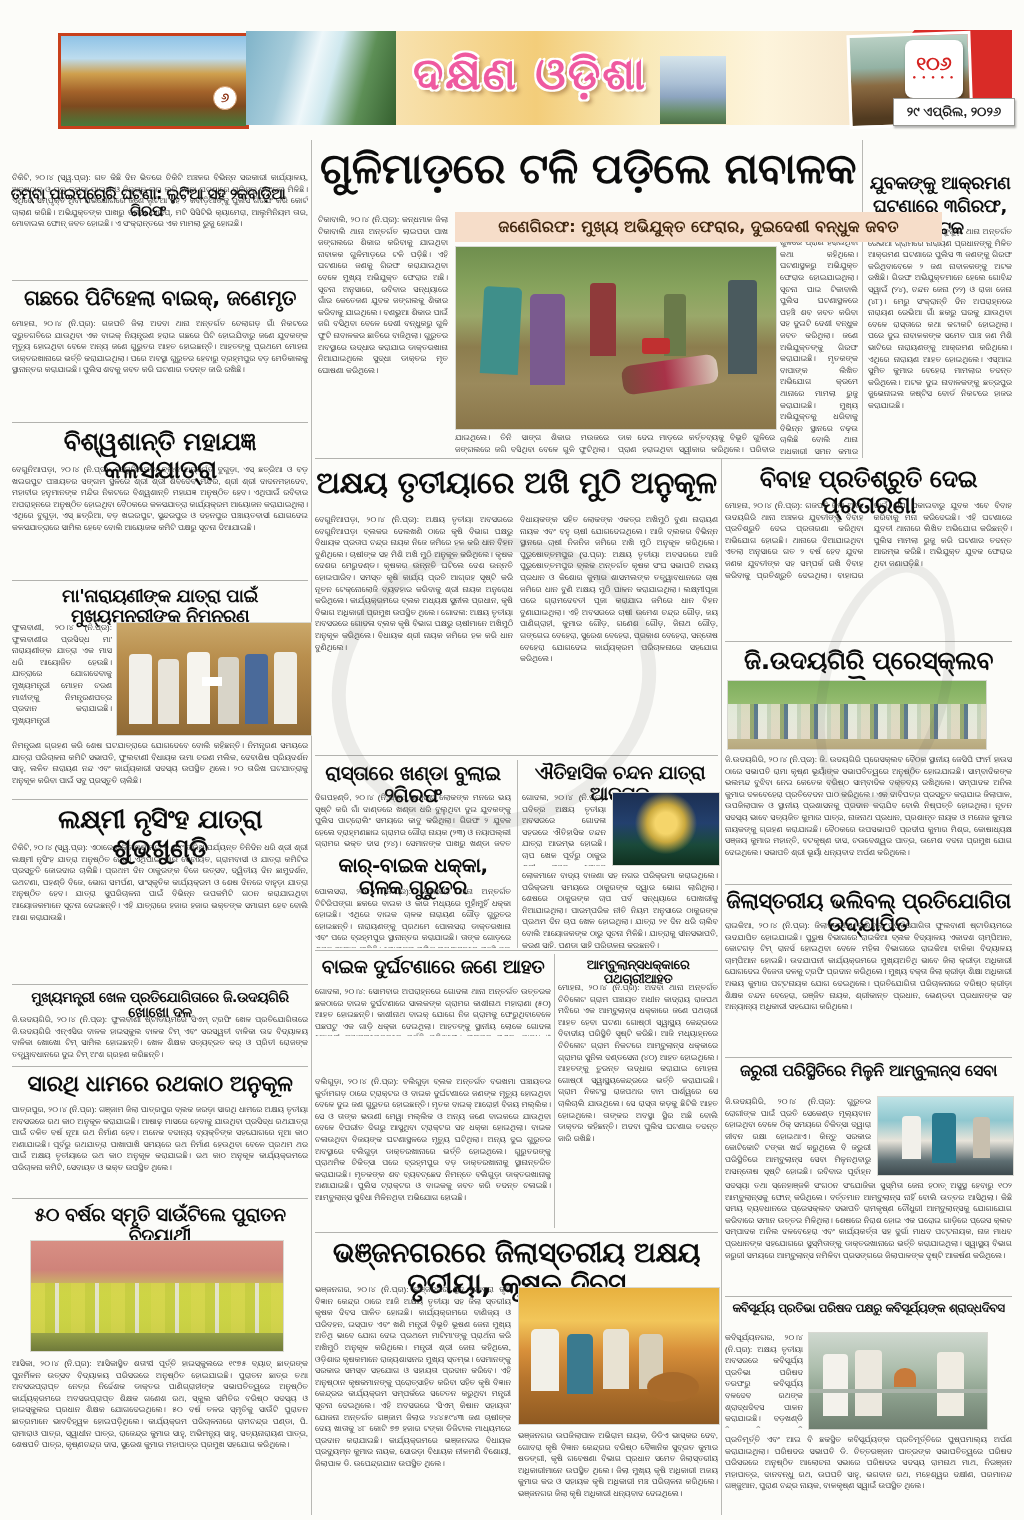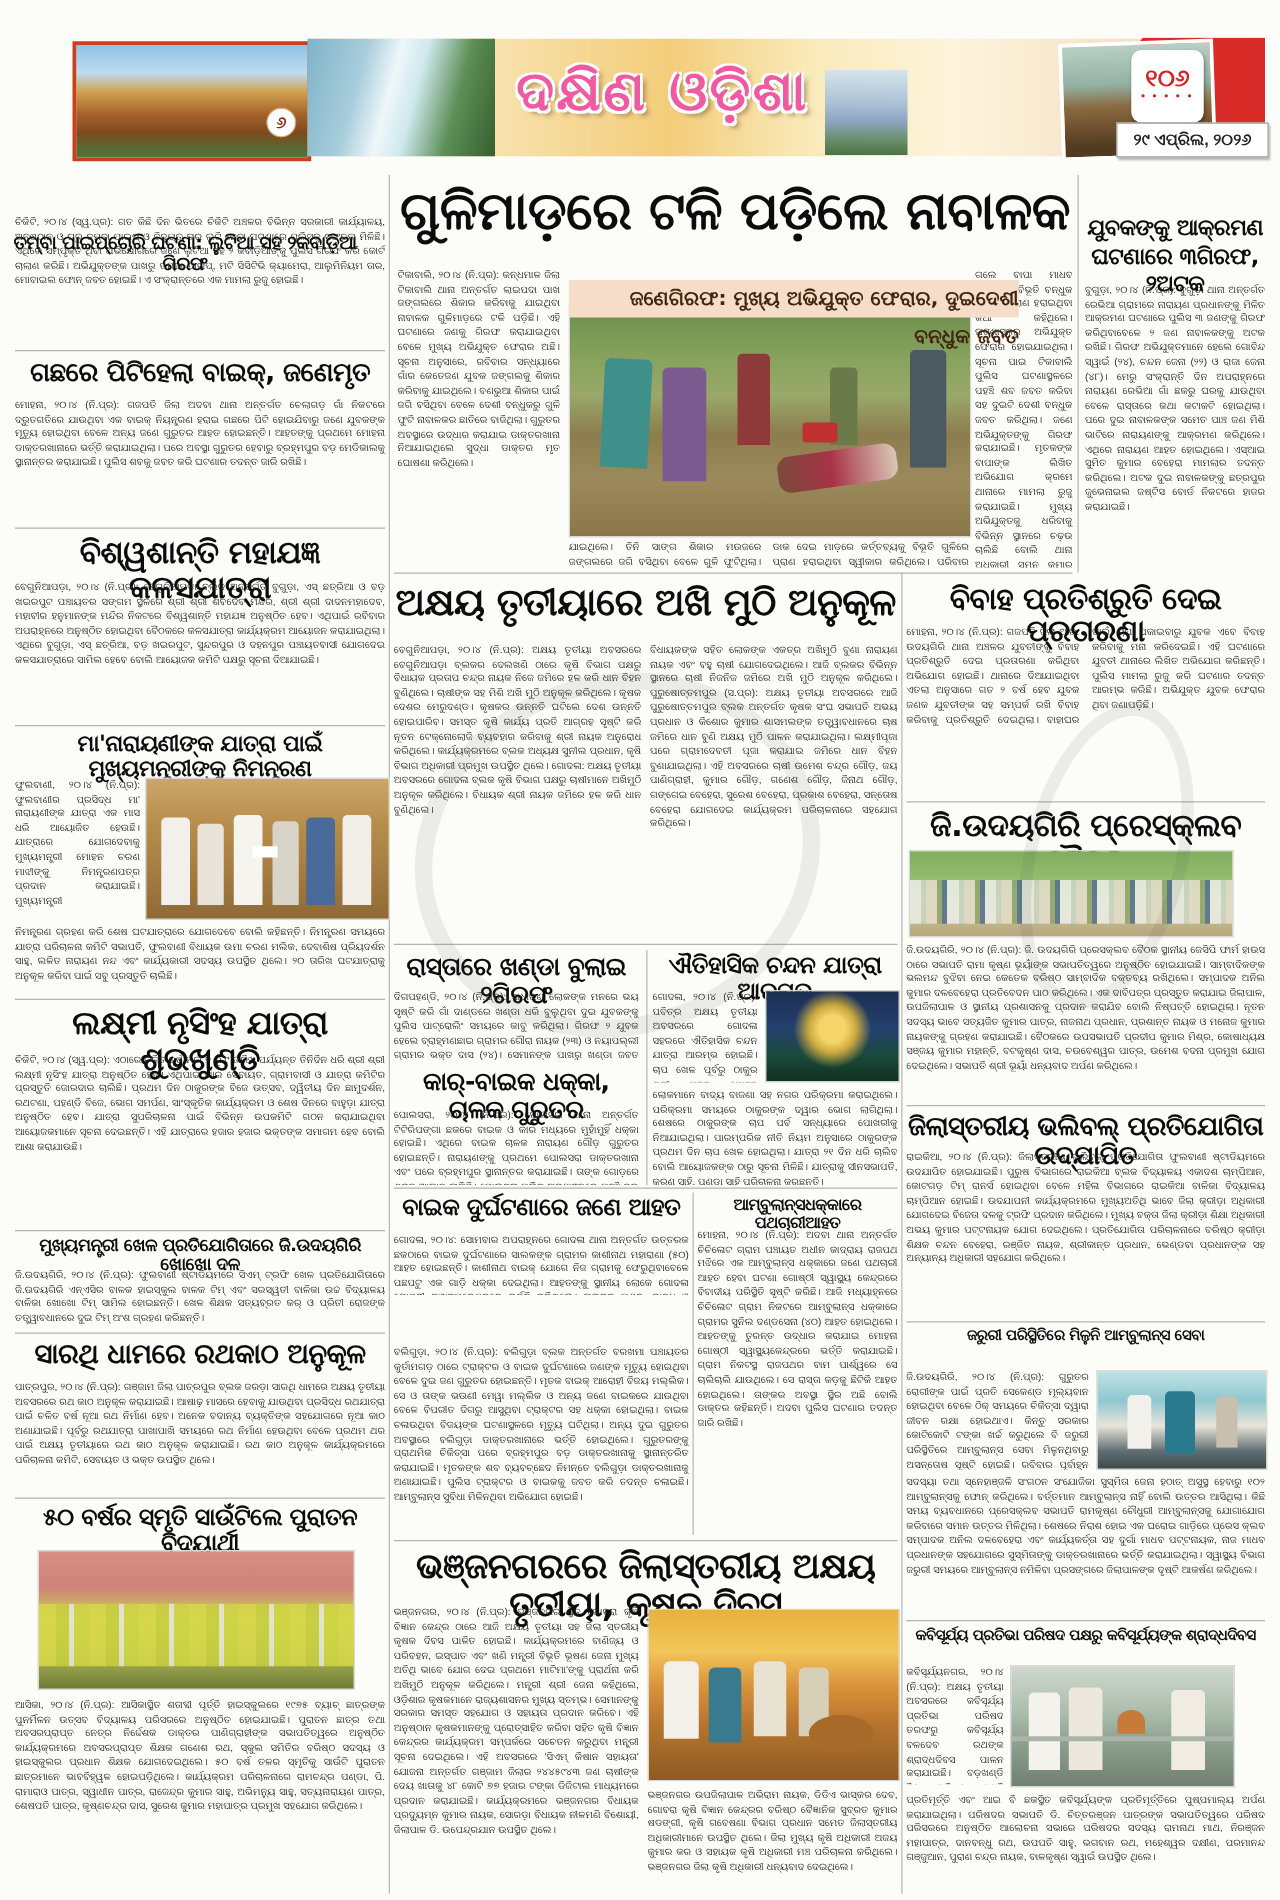--- a/index.html
+++ b/index.html
@@ -25,22 +25,22 @@
     text-align:center;line-height:22px;z-index:7;}
   .redblock{position:absolute;left:893px;top:30px;width:119px;height:96px;background:#d92b27;
     clip-path:polygon(18% 0,100% 0,100% 100%,0 100%,0 28%);z-index:4;}
   .logobox{position:absolute;left:905px;top:40px;width:58px;height:58px;background:#fff;border-radius:8px;
     box-shadow:1px 2px 3px rgba(0,0,0,.35);z-index:8;text-align:center;}
   .logobox .big{color:#d42321;font-weight:800;font-size:19px;line-height:1;margin-top:14px;}
   .logobox .dots{color:#d42321;font-size:6px;letter-spacing:2px;line-height:1.6;}
   .datebox{position:absolute;left:893px;top:98px;width:120px;height:26px;background:#fff;
     border:1px solid #9a9a96;box-shadow:1px 2px 2px rgba(0,0,0,.3);z-index:9;
     text-align:center;font-weight:bold;font-size:13px;color:#222;line-height:26px;}
-  .subbar{position:absolute;left:455px;top:224px;width:360px;height:30px;background:#f6ddc9;
-    text-align:right;font-weight:bold;font-size:16px;color:#40260e;line-height:30px;z-index:2;
+  .subbar{position:absolute;left:455px;top:212px;width:487px;height:30px;background:#f6ddc9;
+    text-align:center;font-weight:bold;font-size:16px;color:#40260e;line-height:30px;z-index:2;
     font-family:"DejaVu Sans","Liberation Sans",sans-serif;}
   .wm{position:absolute;pointer-events:none;opacity:.10;z-index:1;border:14px solid #555;border-radius:50%;}
 </style>
 </head>
 <body>
 
 <div class="page">
 
   <div class="mast-bg"></div>
 
@@ -201,21 +201,21 @@
   <div class="ph" style="left:727px;top:680px;width:258px;height:68px;
               background:linear-gradient(180deg,#7fae5e 0%,#93bb6e 30%,#a9c78a 52%,#c3b98e 78%,#b7a87e 100%);">
     <div class="fig" style="left:0;top:34%;width:100%;height:52%;
          background:repeating-linear-gradient(90deg,#f2f2ee 0 9px,#cfd8c8 9px 13px,#e8e0d0 13px 22px,#8fa36a 22px 26px,#4a6a8f 26px 30px);opacity:.8;"></div>
   </div>
   <div class="b" style="left:725px;top:754px;width:287px;height:126px;">ଜି.ଉଦୟଗିରି, ୨୦।୪ (ନି.ପ୍ର): ଜି. ଉଦୟଗିରି ପ୍ରେସକ୍ଲବ ବୈଠକ ସ୍ଥାନୀୟ ଜେସିପି ଫାର୍ମ ହାଉସ ଠାରେ ସଭାପତି ରାମା କୃଷ୍ଣ ଭୂୟାଁଙ୍କ ସଭାପତିତ୍ୱରେ ଅନୁଷ୍ଠିତ ହୋଇଯାଇଛି। ସାମ୍ବାଦିକଙ୍କ ଭଲମନ୍ଦ ବୁଝିବା ନେଇ କେତେକ ବରିଷ୍ଠ ସାମ୍ବାଦିକ ବକ୍ତବ୍ୟ ରଖିଥିଲେ। ସମ୍ପାଦକ ଅନିଲ କୁମାର ଦଳବେହେରା ପ୍ରତିବେଦନ ପାଠ କରିଥିଲେ। ଏକ ଦାବିପତ୍ର ପ୍ରସ୍ତୁତ କରାଯାଇ ଜିଲାପାଳ, ଉପଜିଲାପାଳ ଓ ସ୍ଥାନୀୟ ପ୍ରଶାସନକୁ ପ୍ରଦାନ କରାଯିବ ବୋଲି ନିଷ୍ପତ୍ତି ହୋଇଥିଲା। ନୂତନ ସଦସ୍ୟ ଭାବେ ସତ୍ୟଜିତ କୁମାର ପାତ୍ର, ନାଜନାଥ ପ୍ରଧାନ, ପ୍ରଶାନ୍ତ ନାୟକ ଓ ମନୋଜ କୁମାର ନାୟକଙ୍କୁ ଗ୍ରହଣ କରାଯାଇଛି। ବୈଠକରେ ଉପସଭାପତି ପ୍ରଦୀପ କୁମାର ମିଶ୍ର, କୋଷାଧ୍ୟକ୍ଷ ସଞ୍ଜୟ କୁମାର ମହାନ୍ତି, ବଟକୃଷ୍ଣ ଦାସ, ଚଉବେଶ୍ୱର ପାତ୍ର, ଉମେଶ ବଦନା ପ୍ରମୁଖ ଯୋଗ ଦେଇଥିଲେ। ସଭାପତି ଶ୍ରୀ ଭୂୟାଁ ଧନ୍ୟବାଦ ଅର୍ପଣ କରିଥିଲେ।</div>
 
   <div class="h" style="left:725px;top:890px;width:287px;font-size:21px;">ଜିଲାସ୍ତରୀୟ ଭଲିବଲ୍ ପ୍ରତିଯୋଗିତା ଉଦ୍‌ଯାପିତ</div>
   <div class="b" style="left:725px;top:920px;width:287px;height:132px;">ରାଇକିଆ, ୨୦।୪ (ନି.ପ୍ର): ଜିଲାସ୍ତରୀୟ ଭଲିବଲ୍ ପ୍ରତିଯୋଗିତା ଫୁଲବାଣୀ ଷ୍ଟାଡିୟମରେ ଉଦଯାପିତ ହୋଇଯାଇଛି। ପୁରୁଷ ବିଭାଗରେ ରାଇକିଆ ବ୍ଲକ ବିଦ୍ୟାଳୟ ଏକାଦଶ ଚାମ୍ପିଆନ, କୋଟଗଡ଼ ଟିମ୍ ରାନର୍ସ ହୋଇଥିବା ବେଳେ ମହିଳା ବିଭାଗରେ ରାଇକିଆ ବାଳିକା ବିଦ୍ୟାଳୟ ଚାମ୍ପିଆନ ହୋଇଛି। ଉଦଯାପନୀ କାର୍ଯ୍ୟକ୍ରମରେ ମୁଖ୍ୟଅତିଥି ଭାବେ ଜିଲା କ୍ରୀଡ଼ା ଅଧିକାରୀ ଯୋଗଦେଇ ବିଜେତା ଦଳକୁ ଟ୍ରଫି ପ୍ରଦାନ କରିଥିଲେ। ମୁଖ୍ୟ ବକ୍ତା ଜିଲା କ୍ରୀଡ଼ା ଶିକ୍ଷା ଅଧିକାରୀ ଅଭୟ କୁମାର ପଟ୍ଟନାୟକ ଯୋଗ ଦେଇଥିଲେ। ପ୍ରତିଯୋଗିତା ପରିଚାଳନାରେ ବରିଷ୍ଠ କ୍ରୀଡ଼ା ଶିକ୍ଷକ ଚନ୍ଦନ ବେହେରା, ରଞ୍ଜିତ ନାୟକ, ଶ୍ରୀକାନ୍ତ ପ୍ରଧାନ, ଭେଣ୍ଡବା ପ୍ରଧାନଙ୍କ ସହ ଅନ୍ୟାନ୍ୟ ଅଧିକାରୀ ସହଯୋଗ କରିଥିଲେ।</div>
 
-  <div class="h" style="left:725px;top:1062px;width:287px;font-size:12px;">ଜରୁରୀ ପରିସ୍ଥିତିରେ ମିଳୁନି ଆମ୍ବୁଲାନ୍ସ ସେବା</div>
+  <div class="h" style="left:725px;top:1062px;width:287px;font-size:16px;">ଜରୁରୀ ପରିସ୍ଥିତିରେ ମିଳୁନି ଆମ୍ବୁଲାନ୍ସ ସେବା</div>
   <div class="b" style="left:725px;top:1096px;width:146px;height:80px;">ଜି.ଉଦୟଗିରି, ୨୦।୪ (ନି.ପ୍ର): ଗୁରୁତର ରୋଗୀଙ୍କ ପାଇଁ ପ୍ରତି ସେକେଣ୍ଡ ମୂଲ୍ୟବାନ ହୋଇଥିବା ବେଳେ ଠିକ୍ ସମୟରେ ଚିକିତ୍ସା ଦ୍ୱାରା ଜୀବନ ରକ୍ଷା ହୋଇଥାଏ। କିନ୍ତୁ ସରକାର କୋଟିକୋଟି ଟଙ୍କା ଖର୍ଚ୍ଚ କରୁଥିଲେ ବି ଜରୁରୀ ପରିସ୍ଥିତିରେ ଆମ୍ବୁଲାନ୍ସ ସେବା ମିଳୁନଥିବାରୁ ଅସନ୍ତୋଷ ସୃଷ୍ଟି ହୋଇଛି। ରବିବାର ପୂର୍ବାହ୍ନ ୯ଟାରେ ଜିଲା ଶିଶୁ ସୁରକ୍ଷା କମିଟି</div>
   <div class="ph" style="left:877px;top:1096px;width:135px;height:78px;
               background:linear-gradient(180deg,#bfe3e6 0%,#8fc7cf 30%,#e8e4da 56%,#5e6e72 82%,#3e4a4e 100%);">
     <div class="fig" style="left:18%;top:24%;width:14%;height:56%;background:#f2f0ea;border-radius:4px 4px 0 0;"></div>
     <div class="fig" style="left:40%;top:20%;width:18%;height:64%;background:#2a7a8f;border-radius:4px 4px 0 0;"></div>
     <div class="fig" style="left:70%;top:26%;width:13%;height:52%;background:#c8bfae;border-radius:4px 4px 0 0;"></div>
   </div>
   <div class="b" style="left:725px;top:1180px;width:287px;height:112px;">ସଦସ୍ୟା ତଥା ସ୍ନେହାଞ୍ଜଳି ସଂଗଠନ ସଂଯୋଜିକା ସୁସ୍ମିତା ଜେନା ହଠାତ୍ ଅସୁସ୍ଥ ହେବାରୁ ୧୦୨ ଆମ୍ବୁଲାନ୍ସକୁ ଫୋନ୍ କରିଥିଲେ। ବର୍ତ୍ତମାନ ଆମ୍ବୁଲାନ୍ସ ନାହିଁ ବୋଲି ଉତ୍ତର ଆସିଥିଲା। କିଛି ସମୟ ବ୍ୟବଧାନରେ ପ୍ରେସକ୍ଲବ ସଭାପତି ରାମକୃଷ୍ଣ ଚୌଧୁରୀ ଆମ୍ବୁଲାନ୍ସକୁ ଯୋଗାଯୋଗ କରିବାରେ ସମାନ ଉତ୍ତର ମିଳିଥିଲା। ଶେଷରେ ନିରାଶ ହୋଇ ଏକ ଘରୋଇ ଗାଡ଼ିରେ ପ୍ରେସ କ୍ଲବ ସମ୍ପାଦକ ଅନିଲ ଦଳବେହେରା ଏବଂ କାର୍ଯ୍ୟକର୍ତ୍ତା ସହ ଦୁର୍ଗା ମାଧବ ପଟ୍ଟନାୟକ, ନାଜ ମାଧବ ପ୍ରଧାନଙ୍କ ସହଯୋଗରେ ସୁସ୍ମିତାଙ୍କୁ ଡାକ୍ତରଖାନାରେ ଭର୍ତ୍ତି କରାଯାଇଥିଲା। ସ୍ୱାସ୍ଥ୍ୟ ବିଭାଗ ଜରୁରୀ ସମୟରେ ଆମ୍ବୁଲାନ୍ସ ନମିଳିବା ପ୍ରସଙ୍ଗରେ ଜିଲାପାଳଙ୍କ ଦୃଷ୍ଟି ଆକର୍ଷଣ କରିଥିଲେ।</div>
 
   <div class="h" style="left:725px;top:1302px;width:287px;font-size:12px;">କବିସୂର୍ଯ୍ୟ ପ୍ରତିଭା ପରିଷଦ ପକ୍ଷରୁ କବିସୂର୍ଯ୍ୟଙ୍କ ଶ୍ରାଦ୍ଧଦିବସ</div>

